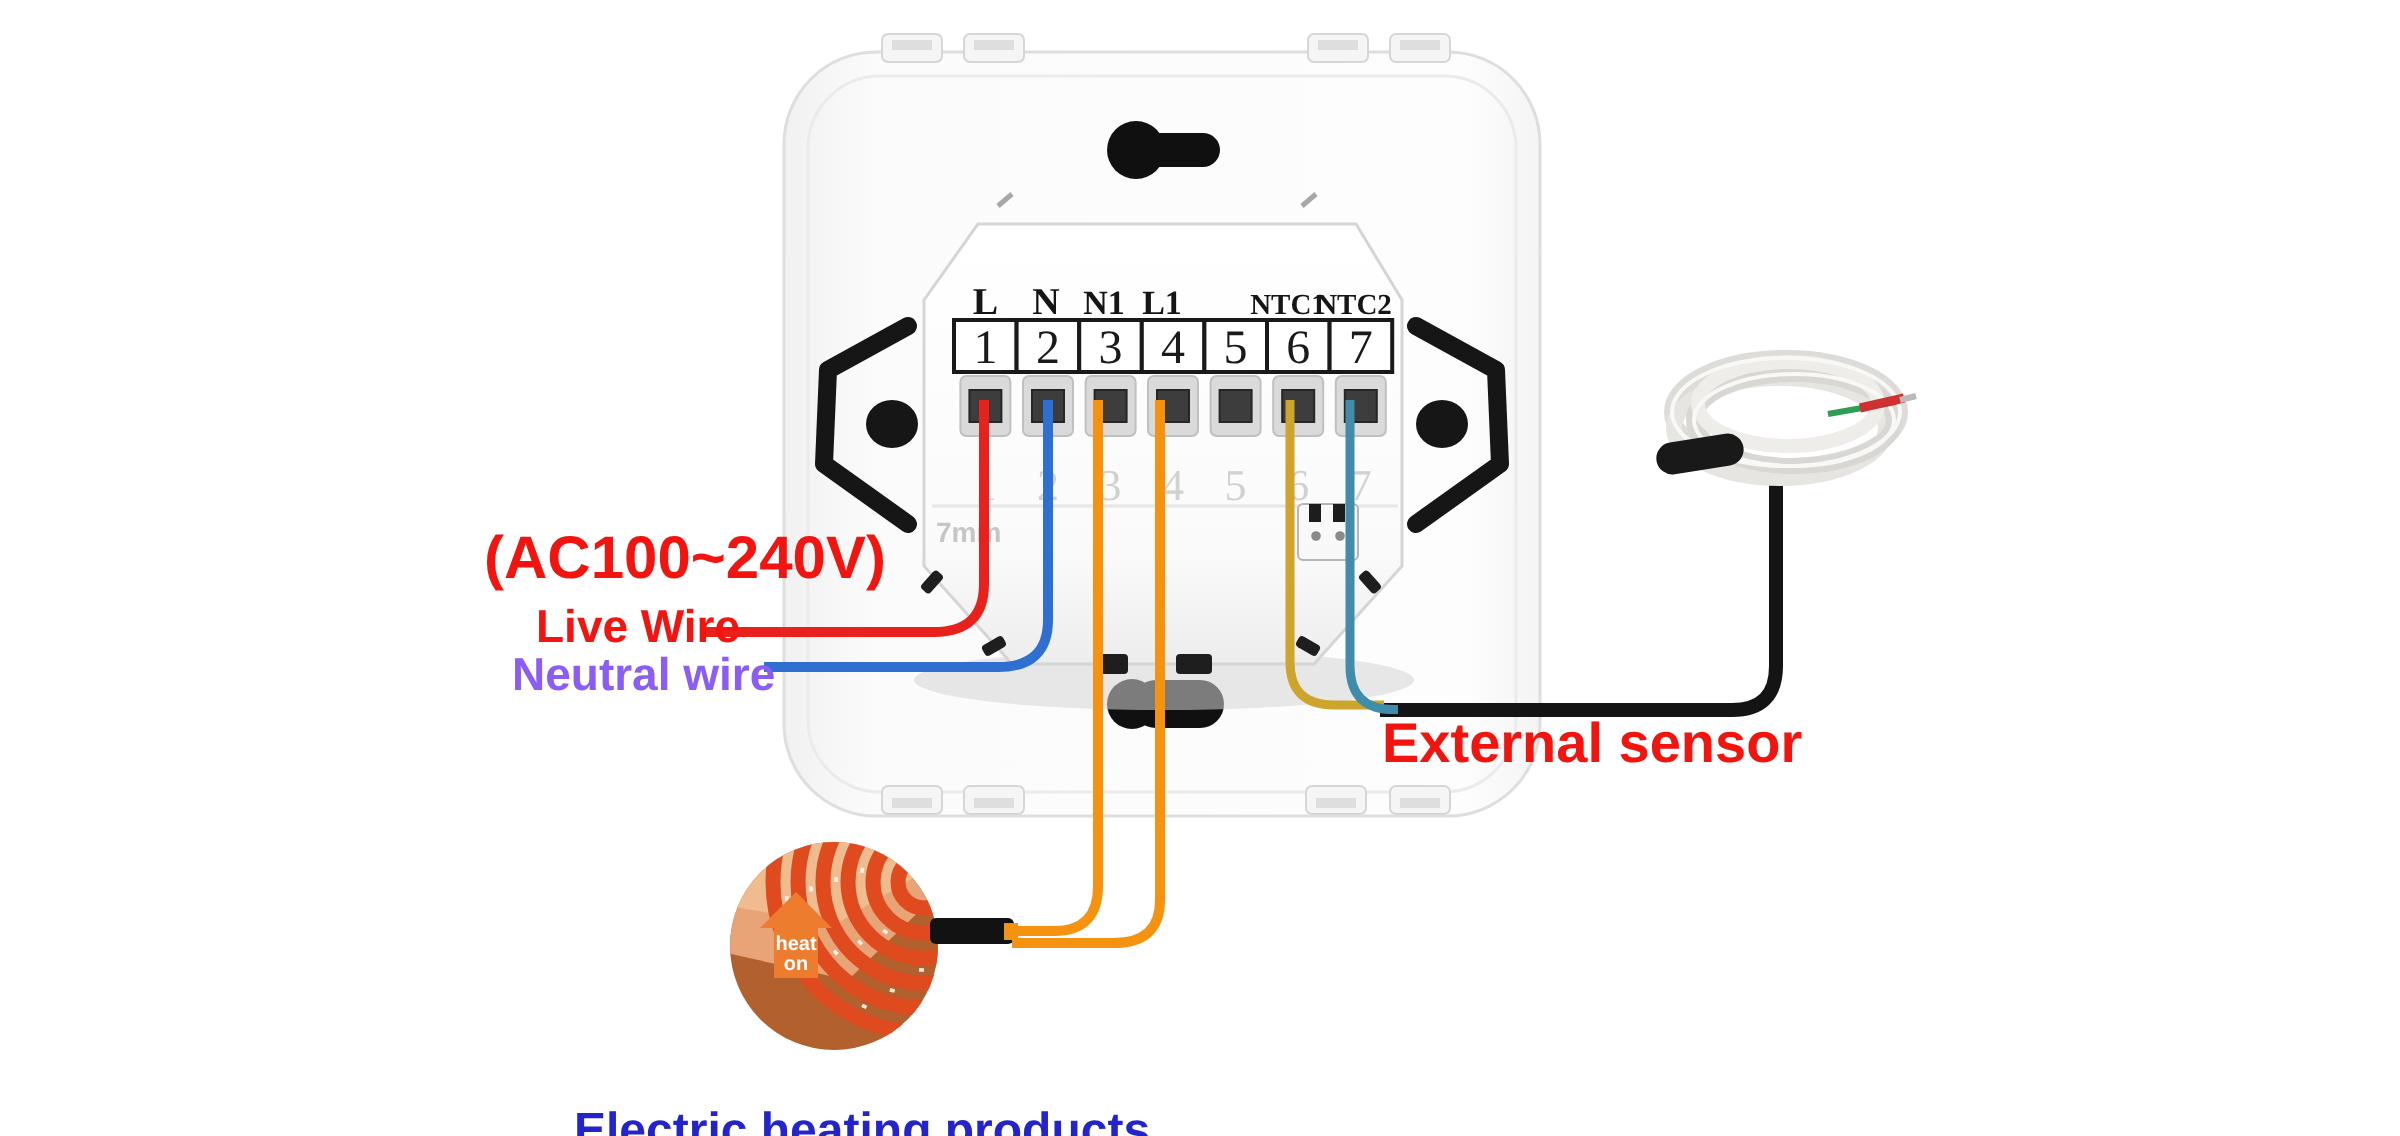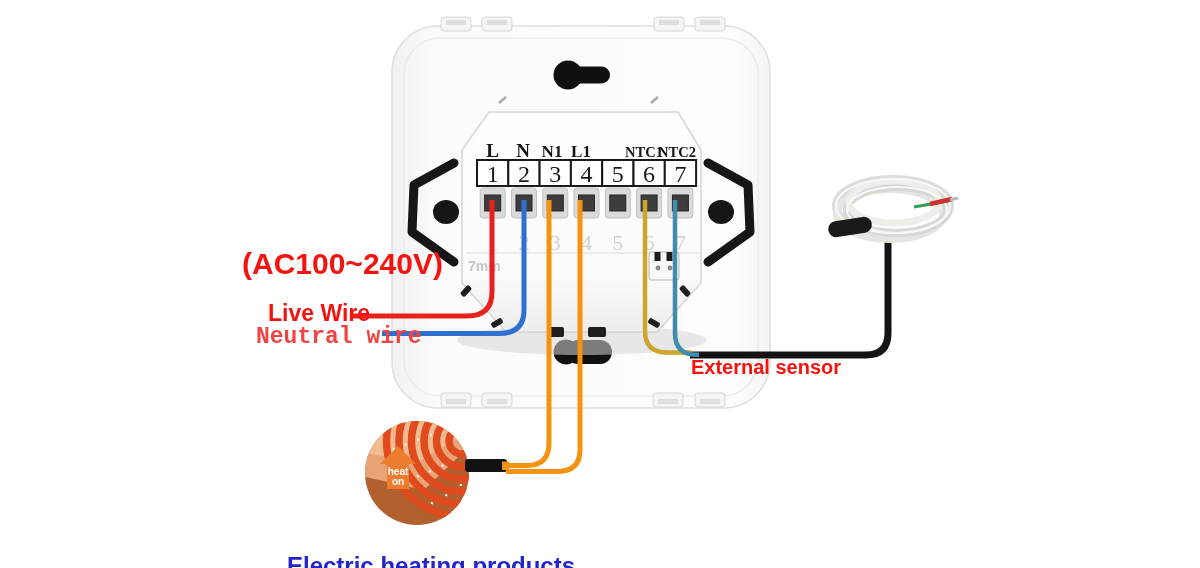--- a/index.html
+++ b/index.html
@@ -1,26 +1,26 @@
 <!DOCTYPE html>
 <html><head>
 <meta charset="utf-8">
 <style>
   html,body{margin:0;padding:0;background:#ffffff;}
   .stage{position:relative;width:1200px;height:568px;background:#ffffff;overflow:hidden;
          font-family:"Liberation Sans",sans-serif;}
   .stage svg{position:absolute;left:0;top:0;}
   .ann{position:absolute;white-space:nowrap;font-weight:bold;line-height:1.05;}
   .ann-red{color:#f3130f;}
-  .ann-blue{color:#ef4444;font-family:Liberation Mono, monospace;}
+  .ann-blue{color:#8b5cf6;}
   .ann-deepblue{color:#2424cc;}
-  .ann-voltage{left:242px;top:248px;font-size:30px;}
+  .ann-voltage{left:242px;top:264px;font-size:30px;}
   .ann-live{left:268px;top:301px;font-size:23px;}
   .ann-neutral{left:256px;top:325px;font-size:23px;}
-  .ann-external{left:691px;top:357px;font-size:20px;}
+  .ann-external{left:691px;top:357px;font-size:28px;}
   .ann-heating{left:287px;top:553px;font-size:24px;}
 </style>
 </head>
 <body>
 
 <div class="stage">
 
 <svg width="1200" height="568" viewBox="0 0 1200 568">
   <defs>
     <linearGradient id="plateGrad" x1="0" y1="0" x2="1" y2="0">

